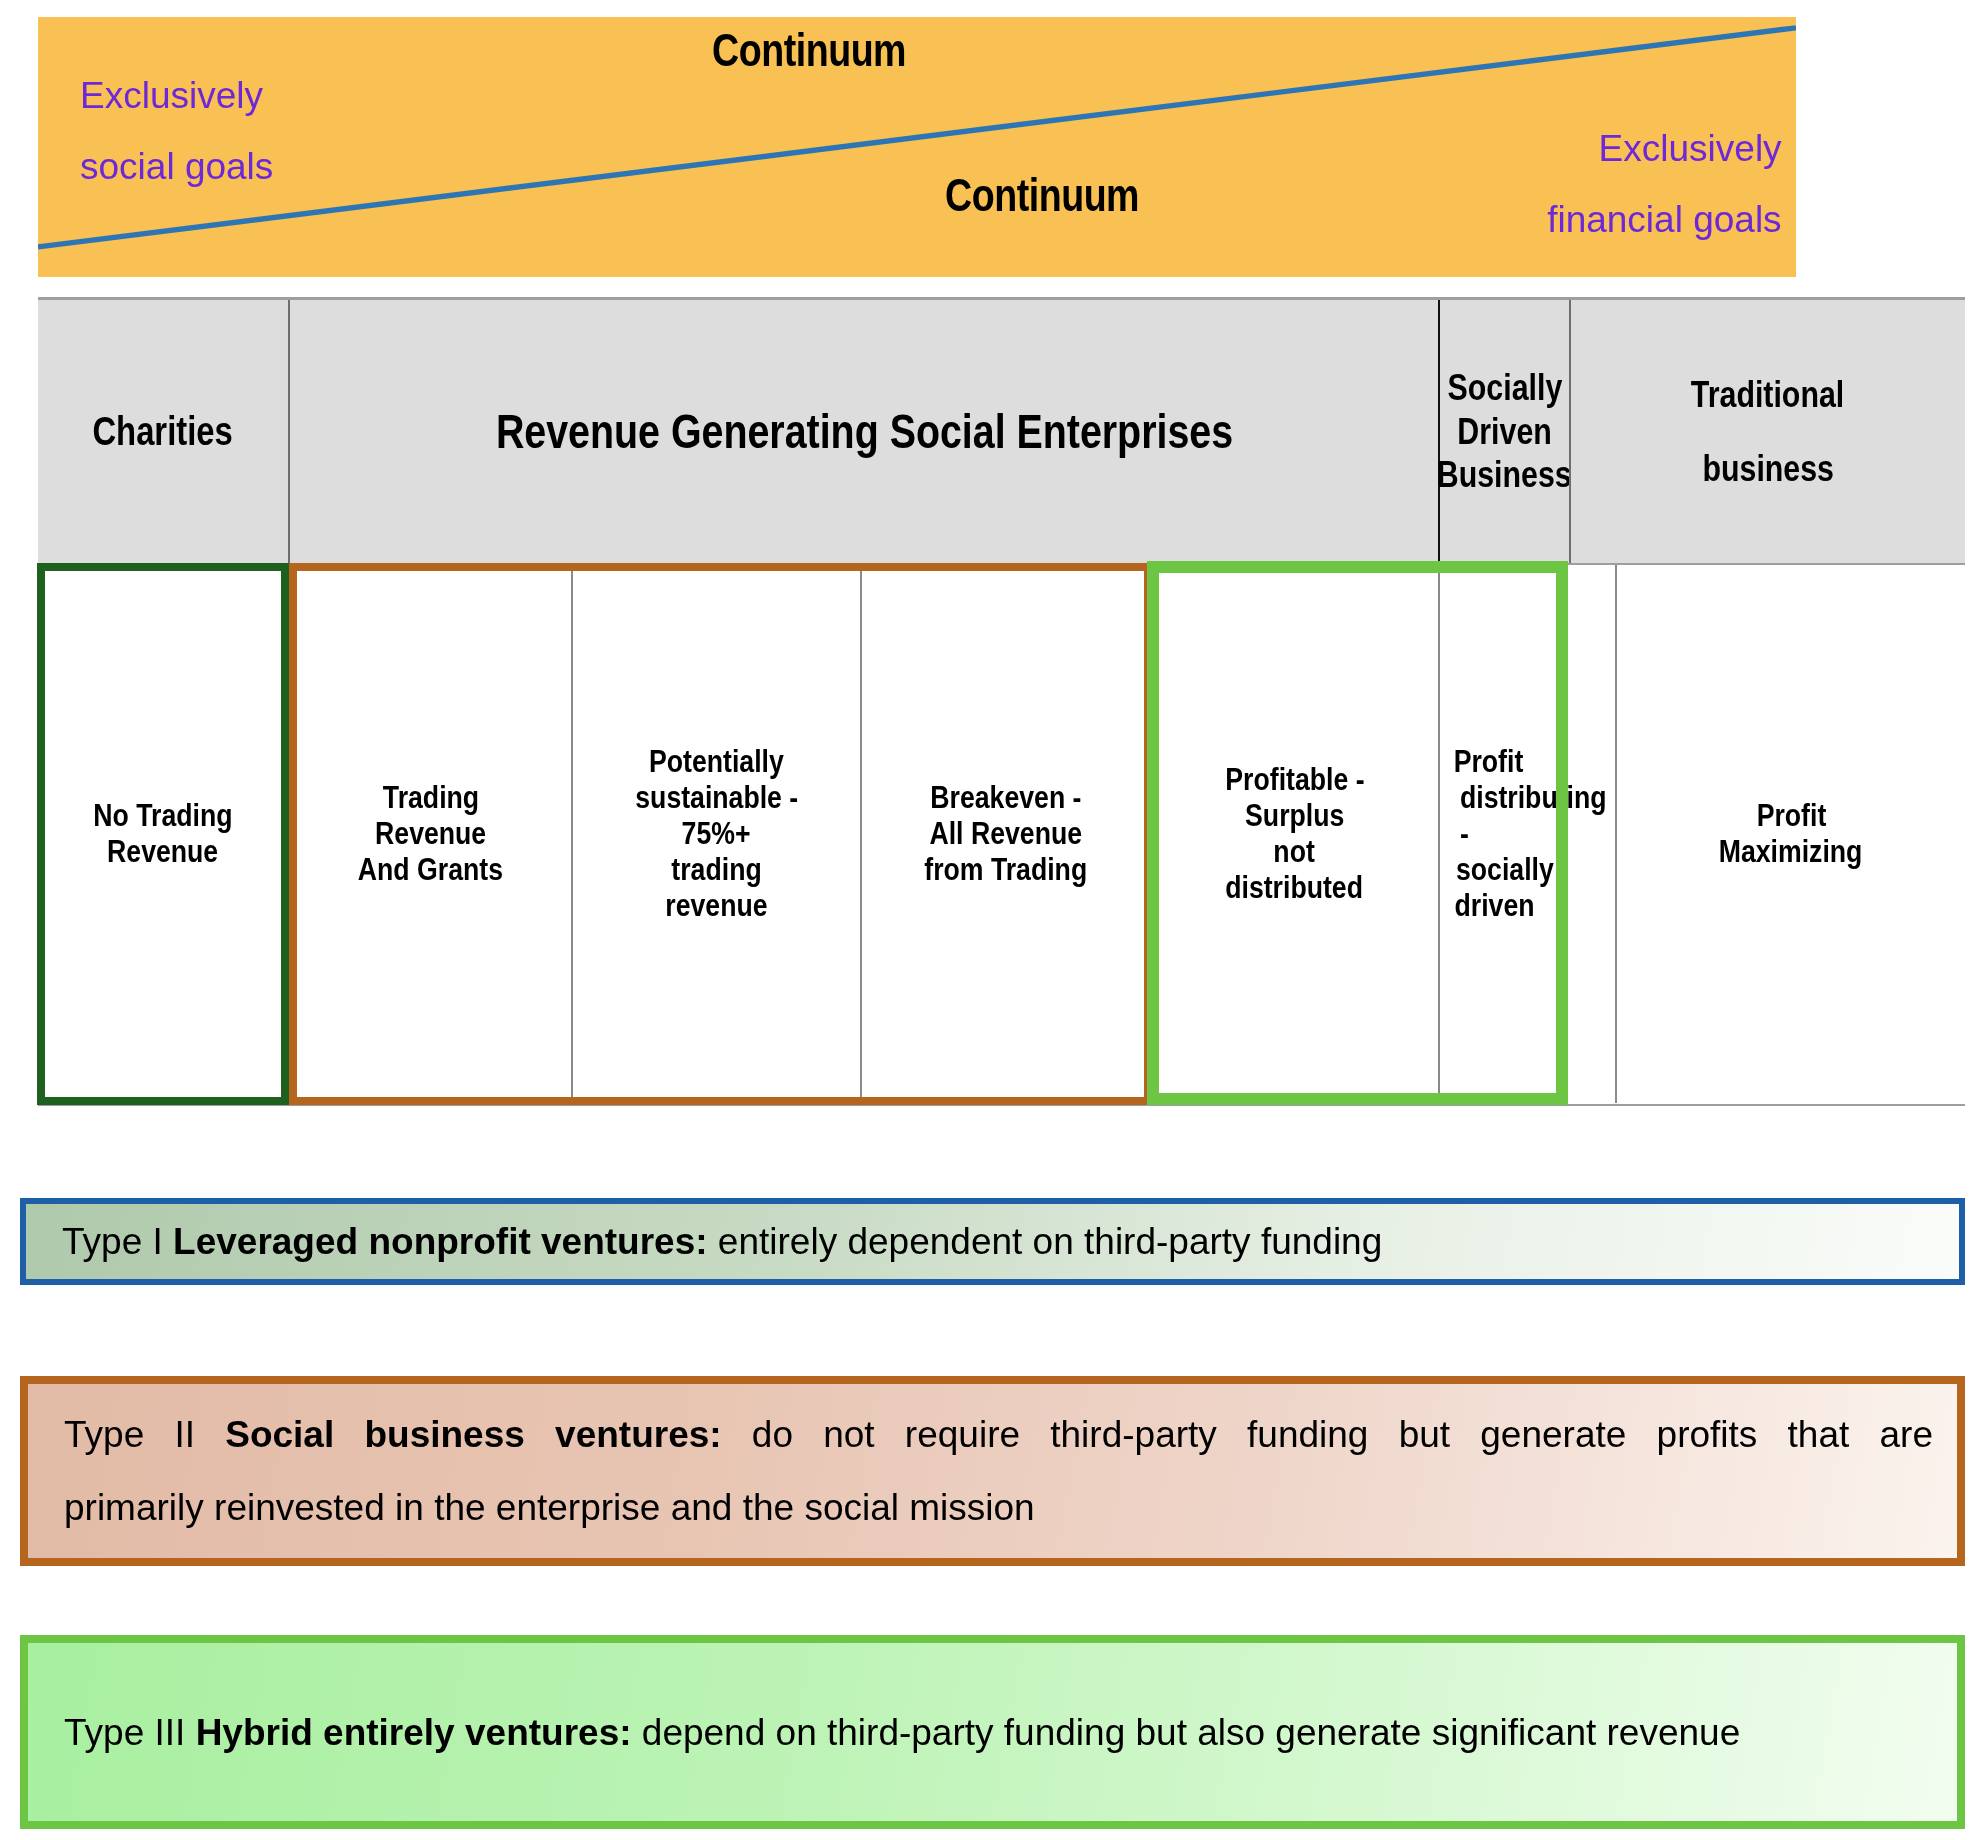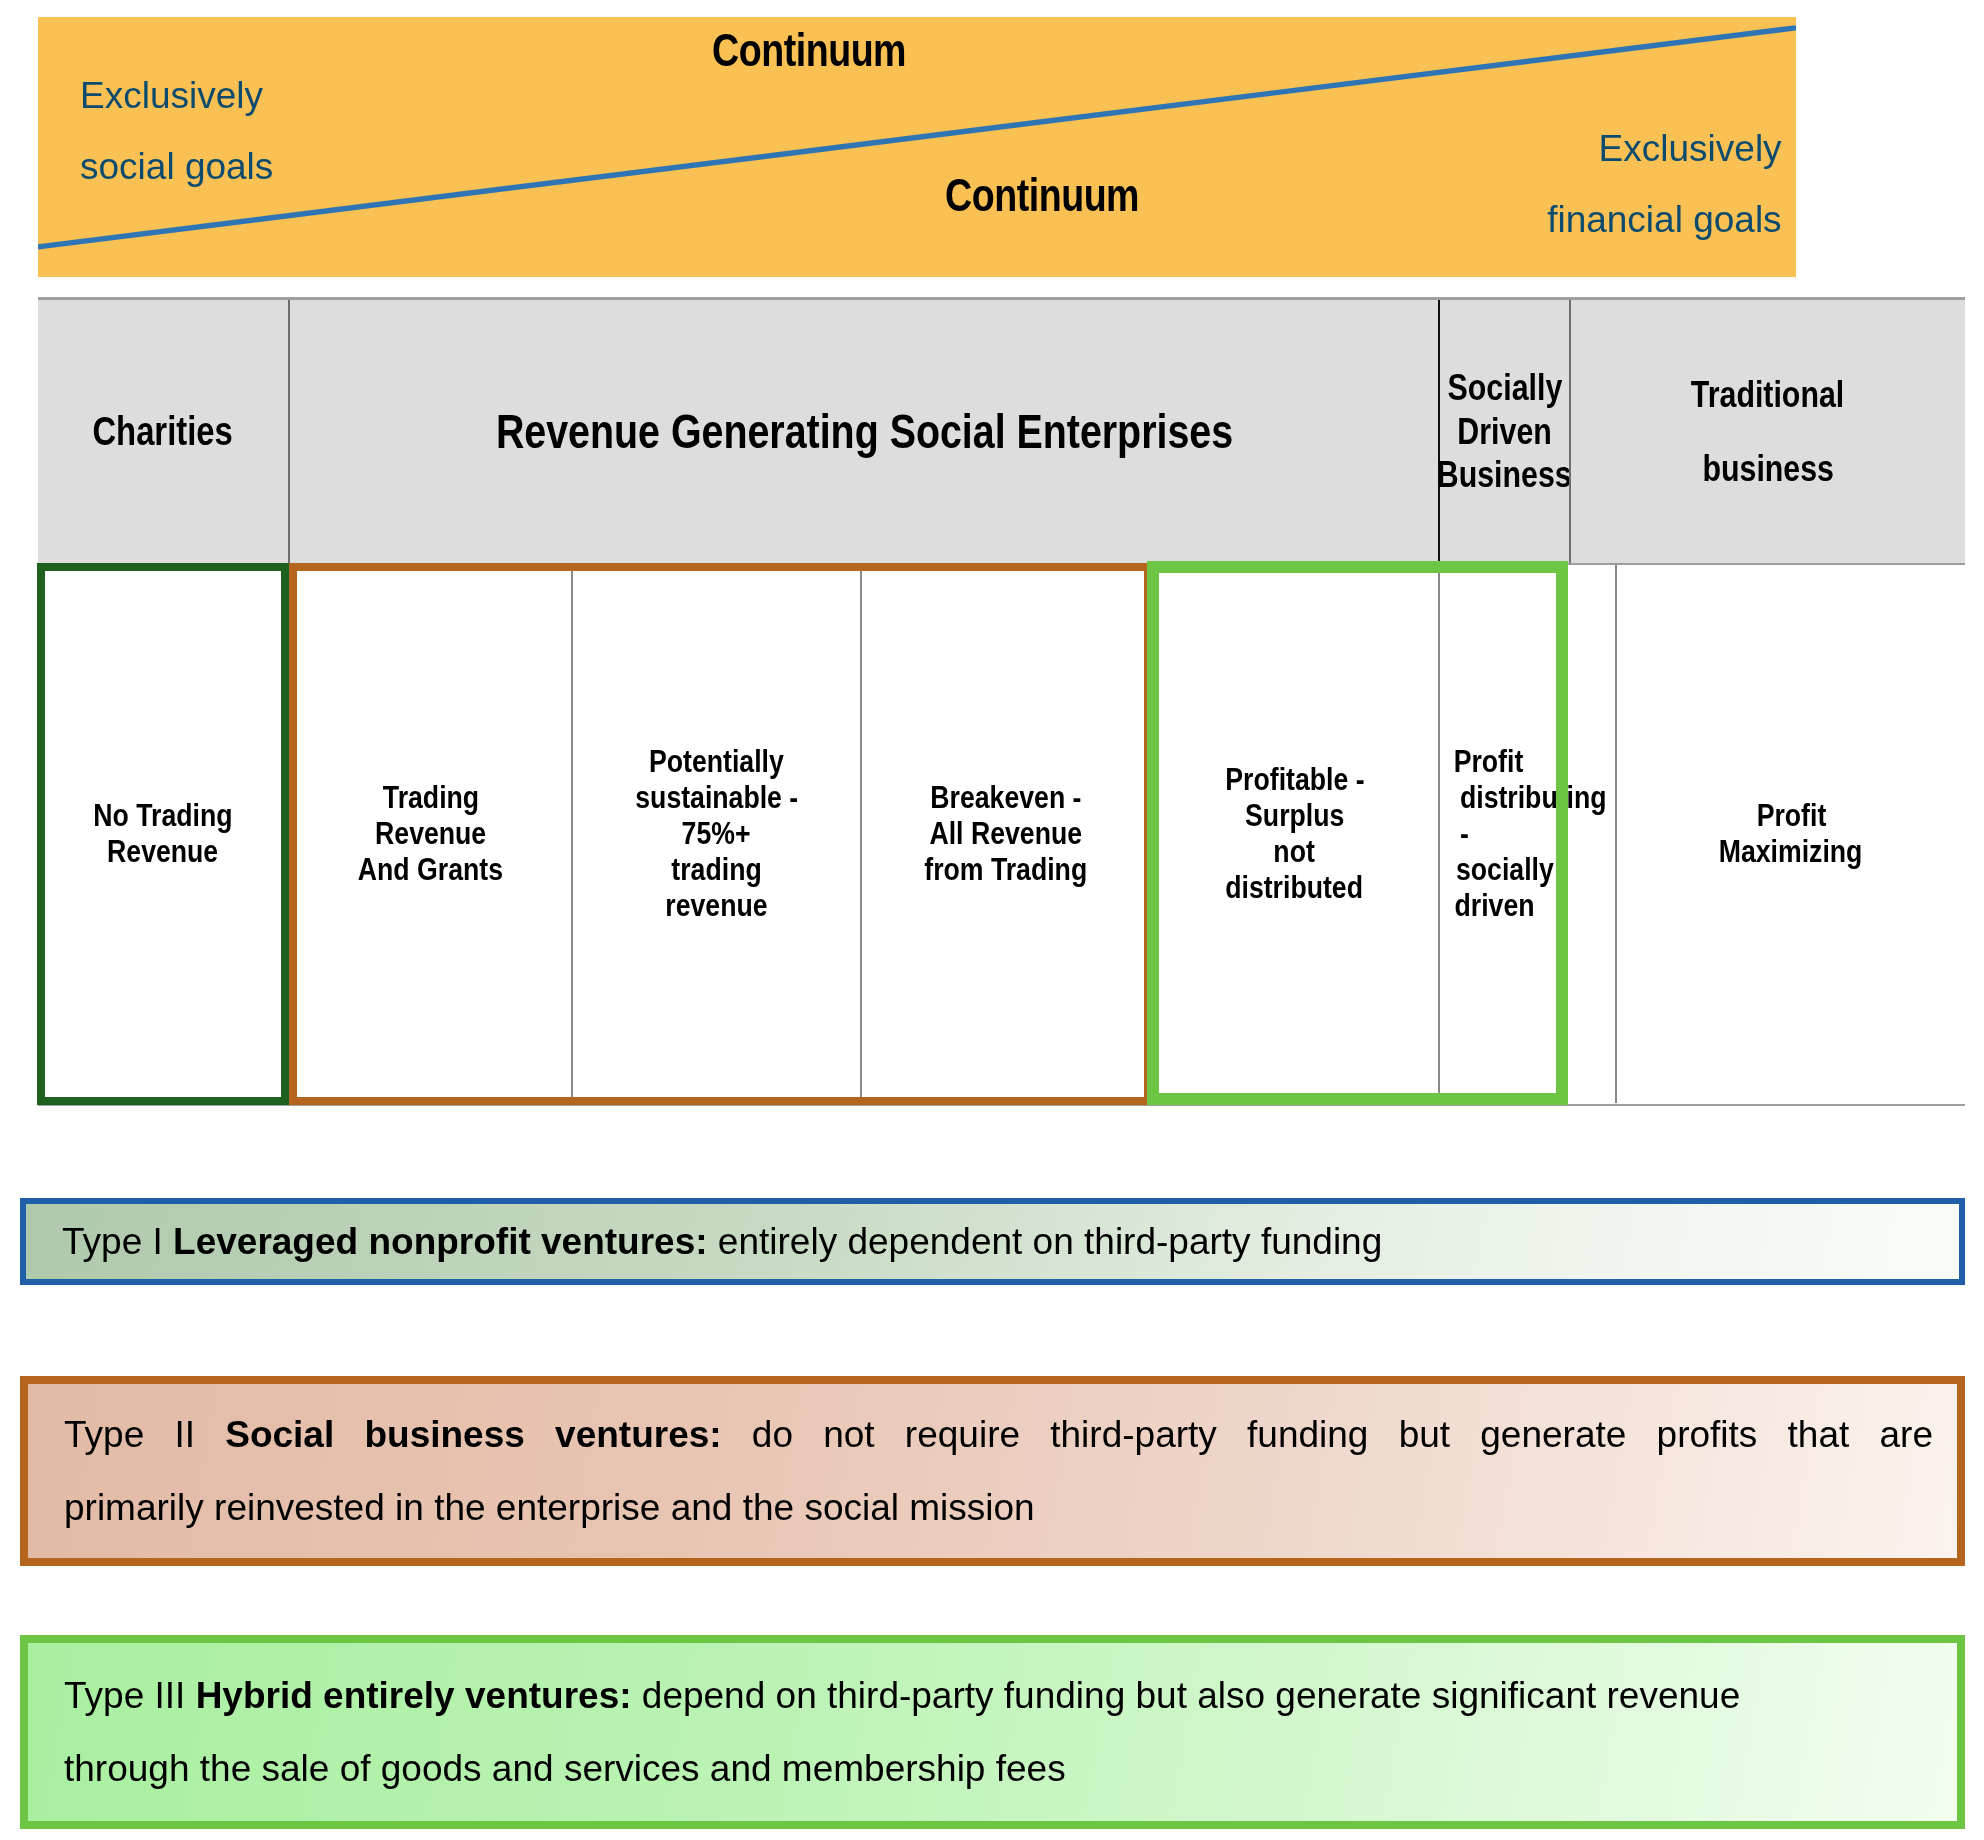--- a/index.html
+++ b/index.html
@@ -18,21 +18,21 @@
   .banner svg{position:absolute;left:0;top:0;width:100%;height:100%;}
   .cont-label{
     position:absolute;font-weight:bold;color:#000;
     font-family:"Liberation Sans Narrow","Liberation Sans",sans-serif;
     transform:scaleX(.80);transform-origin:left center;white-space:nowrap;
     letter-spacing:-0.6px;
   }
   .cont-top{left:674px;top:4.8px;font-size:47px;}
   .cont-bottom{left:907px;top:150px;font-size:47px;}
   .goal-label{
-    position:absolute;color:#0c4a6e;font-size:37px;line-height:71px;
+    position:absolute;color:#6d28d9;font-size:37px;line-height:71px;
     font-family:"Liberation Sans",sans-serif;white-space:nowrap;
   }
   .goal-left{left:42px;top:43px;}
   .goal-right{right:14.4px;top:96px;text-align:right;}
 
   
   .tbl{position:absolute;left:38px;top:297px;width:1927px;}
   .thead{position:relative;height:268px;background:#dddddd;
          border-top:3px solid #9e9e9e;border-bottom:2.4px solid #9e9e9e;
          box-sizing:border-box;}
@@ -200,18 +200,17 @@
   <div class="typebox t2">
     <div class="txt">
       <span class="line line1"><span>Type II </span><b>Social business ventures:</b><span> do not require third-party funding but generate profits that are</span></span>
       <span class="line">primarily reinvested in the enterprise and the social mission</span>
     </div>
   </div>
 
   <div class="typebox t3">
     <div class="txt">
       <span class="line"><span>Type III </span><b>Hybrid entirely ventures:</b><span> depend on third-party funding but also generate significant revenue</span></span>
-      <span class="line">through the sale of goods and services and membership fees</span>
     </div>
   </div>
 
 </div>
 
 
 </body></html>

